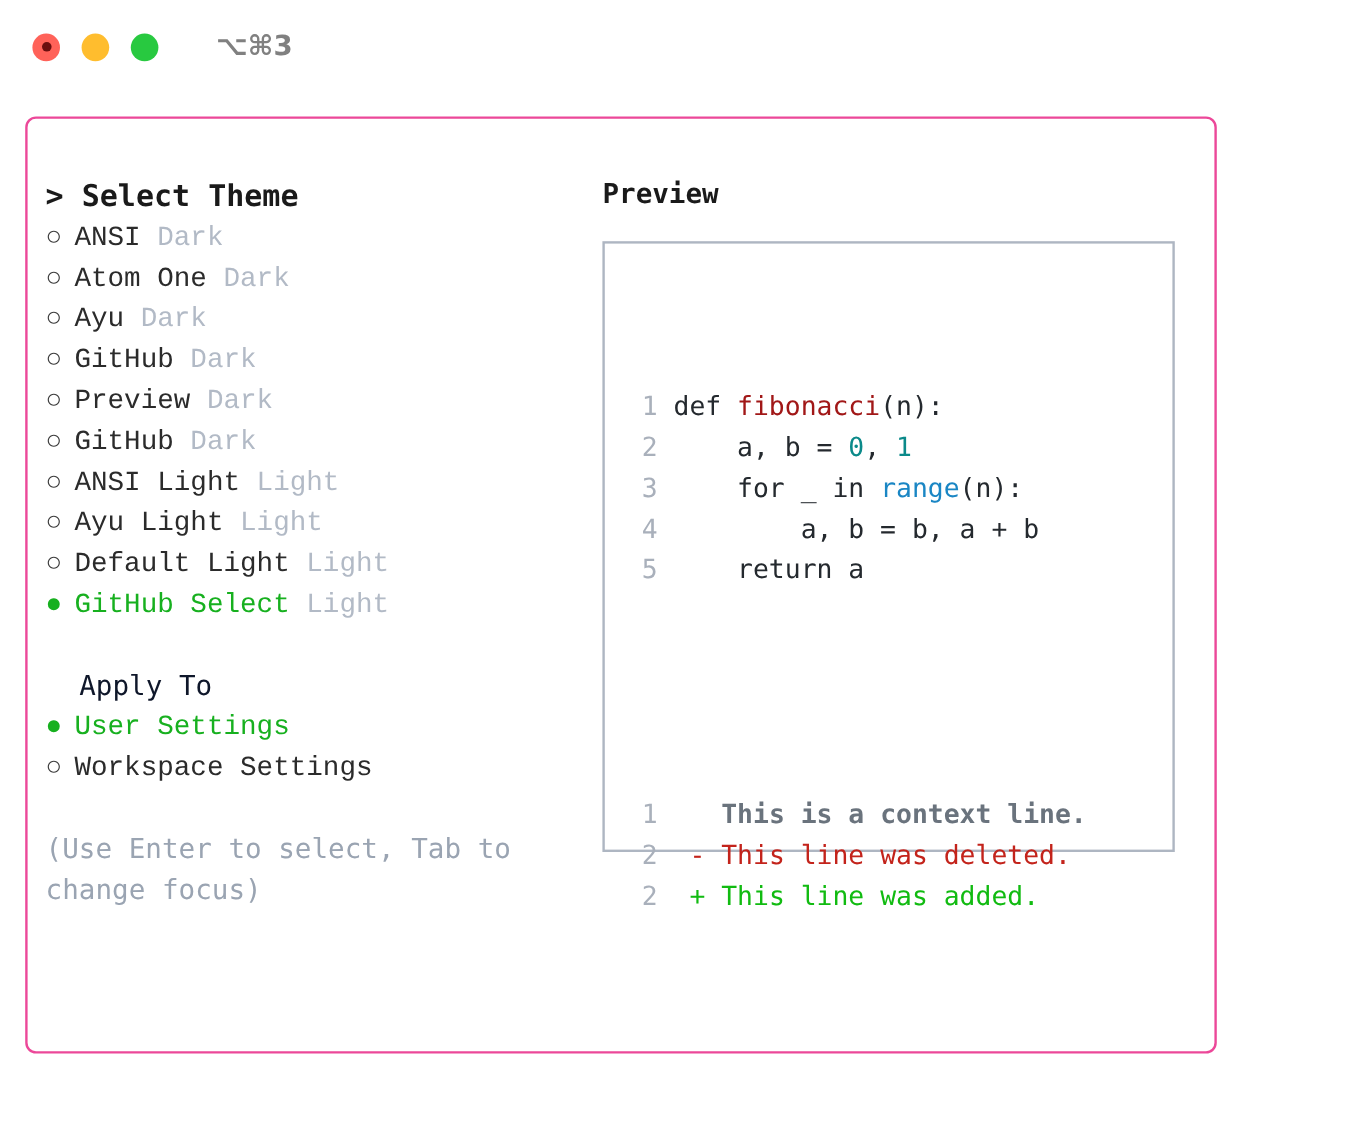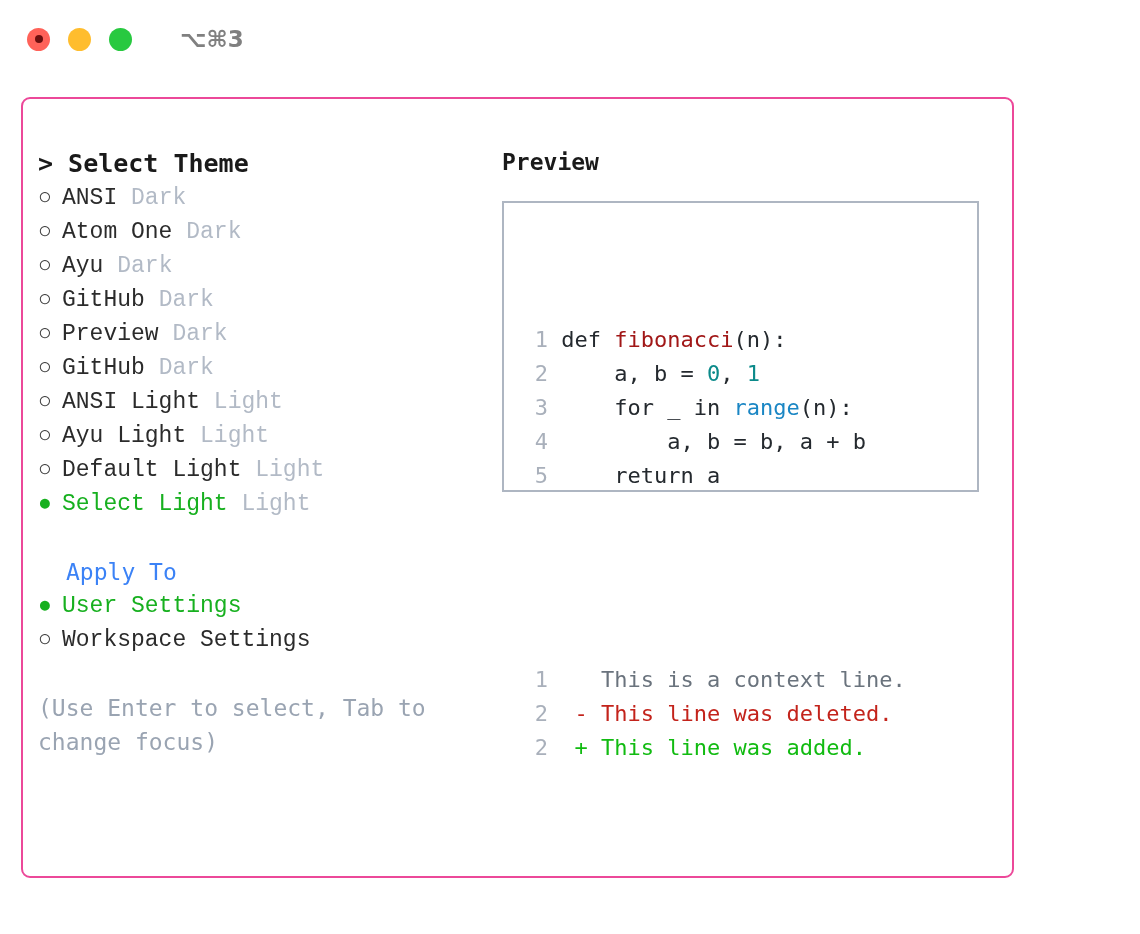--- a/index.html
+++ b/index.html
@@ -122,21 +122,21 @@
   .opt-variant {
     color: #b2bac6;
   }
 
   .subsection {
     margin-top: 34px;
   }
   .subsection-title {
     font-size: 23px;
     line-height: 34px;
-    color: #3b82f6;
+    color: #0f172a;
     padding-left: 28px;
     white-space: pre;
     font-family: "DejaVu Sans Mono", "Liberation Mono", monospace;
   }
 
   .hint {
     margin-top: 34px;
     font-size: 23px;
     line-height: 34px;
     color: #9aa4b2;
@@ -154,21 +154,21 @@
   .preview-title {
     font-size: 23px;
     font-weight: 700;
     color: #1a1a1a;
     line-height: 30px;
     font-family: "DejaVu Sans Mono", "Liberation Mono", monospace;
   }
   .preview-box {
     margin-top: 24px;
     width: 477px;
-    height: 291px;
+    height: 509px;
     border: 2px solid #aeb6c2;
     box-sizing: border-box;
     background: #ffffff;
     position: relative;
   }
   .code {
     position: absolute;
     left: 18px;
     top: 52px;
     font-size: 22px;
@@ -180,21 +180,21 @@
   .ln {
     display: inline-block;
     width: 26px;
     text-align: right;
     color: #a9b0bb;
   }
   .tok-plain { color: #24292e; }
   .tok-func  { color: #a11717; }
   .tok-num   { color: #0b8a8a; }
   .tok-builtin { color: #1a86c4; }
-  .tok-ctx   { color: #6a737d; }
+  .tok-ctx   { color: #6a737d; font-weight: bold; }
   .tok-del   { color: #c3231b; }
   .tok-add   { color: #11bb11; }
   .spacer-line { display: block; height: 34px; }
 </style>
 </head>
 <body>
 
 <div class="window">
 
   <div class="titlebar">
@@ -216,21 +216,21 @@
         <div id="theme-list">
             <div class="opt-row"><span class="bullet">○</span><span class="opt-name">ANSI</span> <span class="opt-variant">Dark</span></div>
             <div class="opt-row"><span class="bullet">○</span><span class="opt-name">Atom One</span> <span class="opt-variant">Dark</span></div>
             <div class="opt-row"><span class="bullet">○</span><span class="opt-name">Ayu</span> <span class="opt-variant">Dark</span></div>
             <div class="opt-row"><span class="bullet">○</span><span class="opt-name">GitHub</span> <span class="opt-variant">Dark</span></div>
             <div class="opt-row"><span class="bullet">○</span><span class="opt-name">Preview</span> <span class="opt-variant">Dark</span></div>
             <div class="opt-row"><span class="bullet">○</span><span class="opt-name">GitHub</span> <span class="opt-variant">Dark</span></div>
             <div class="opt-row"><span class="bullet">○</span><span class="opt-name">ANSI Light</span> <span class="opt-variant">Light</span></div>
             <div class="opt-row"><span class="bullet">○</span><span class="opt-name">Ayu Light</span> <span class="opt-variant">Light</span></div>
             <div class="opt-row"><span class="bullet">○</span><span class="opt-name">Default Light</span> <span class="opt-variant">Light</span></div>
-            <div class="opt-row"><span class="bullet sel">●</span><span class="opt-name sel">Select Light</span> <span class="opt-variant">Light</span></div>
+            <div class="opt-row"><span class="bullet sel">●</span><span class="opt-name sel">GitHub Select</span> <span class="opt-variant">Light</span></div>
           </div>
 
         <div class="subsection">
           <div class="subsection-title">Apply To</div>
           <div id="apply-list">
               <div class="opt-row"><span class="bullet sel">●</span><span class="opt-name sel">User Settings</span></div>
               <div class="opt-row"><span class="bullet">○</span><span class="opt-name">Workspace Settings</span></div>
             </div>
         </div>
 

